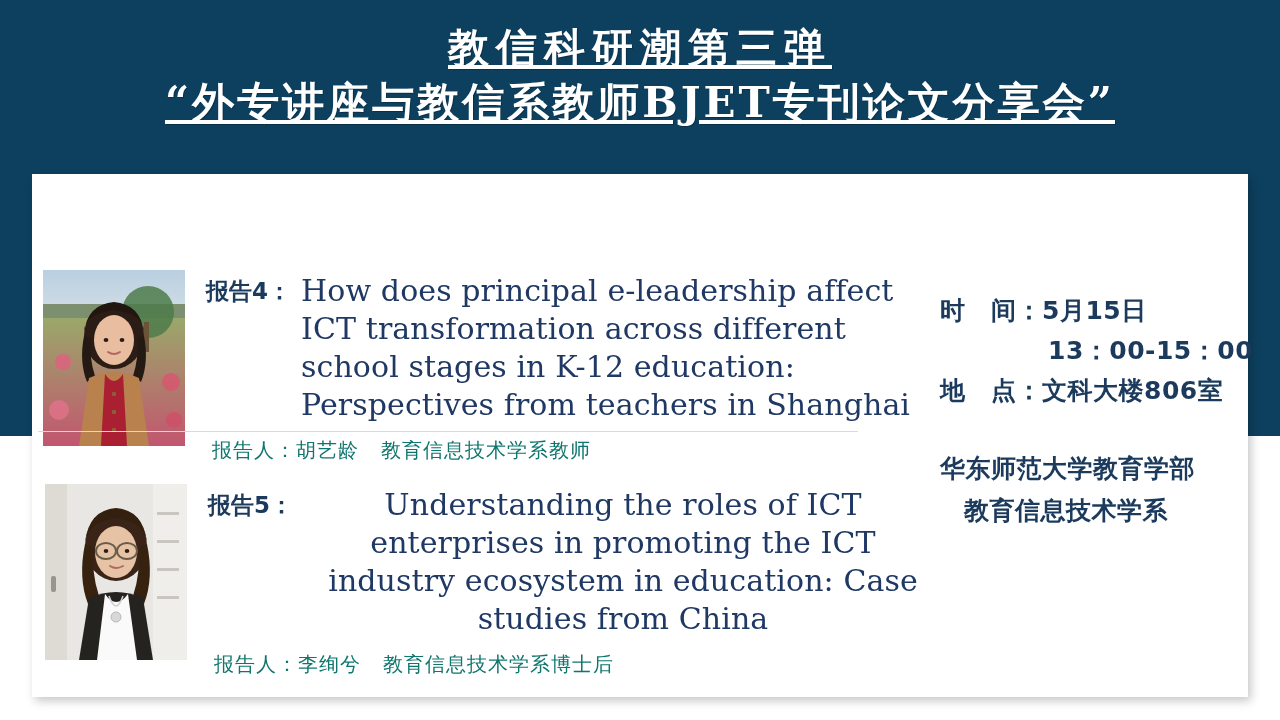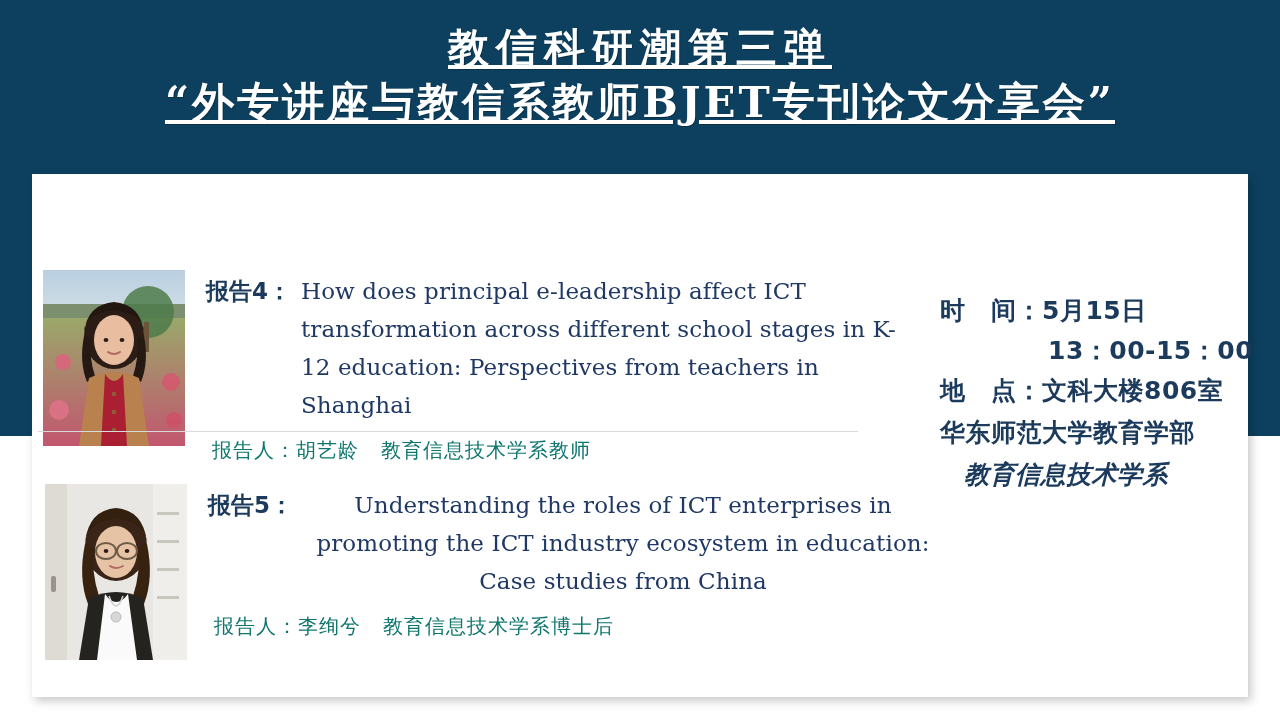--- a/index.html
+++ b/index.html
@@ -110,21 +110,21 @@
     font-family: "DejaVu Sans", "Liberation Sans", sans-serif;
     font-size: 23px;
     font-weight: bold;
     color: #1b3a5c;
     white-space: nowrap;
     line-height: 38px;
     padding-right: 10px;
   }
   .talk-title {
     font-family: "DejaVu Serif", "Liberation Serif", serif;
-    font-size: 23px;
+    font-size: 30px;
     color: #1f3864;
     line-height: 38px;
     letter-spacing: 0.1px;
     max-width: 620px;
   }
   .talk-title.wide { max-width: 640px; text-align: center; }
 
   .speaker {
     font-family: Liberation Serif, serif;
     font-size: 20px;
@@ -166,28 +166,29 @@
   .info-row .lbl { display: inline-block; }
   .info-spacer { height: 10px; }
   .info-time-2 {
     font-size: 25px;
     line-height: 38px;
     white-space: nowrap;
     padding-left: 108px;
     letter-spacing: 0.5px;
   }
   .org {
+    margin-top: 36px;
   }
   .org-line {
     font-size: 25px;
     line-height: 42px;
     white-space: nowrap;
     letter-spacing: 0.5px;
   }
-  .org-line.indent { padding-left: 24px; font-style: italic; }
+  .org-line.indent { padding-left: 24px; }
 </style>
 </head>
 <body>
 
 <div id="poster">
 
   <div class="navy-band"></div>
 
   <div class="header">
     <div class="title-line1">教信科研潮第三弹</div>

